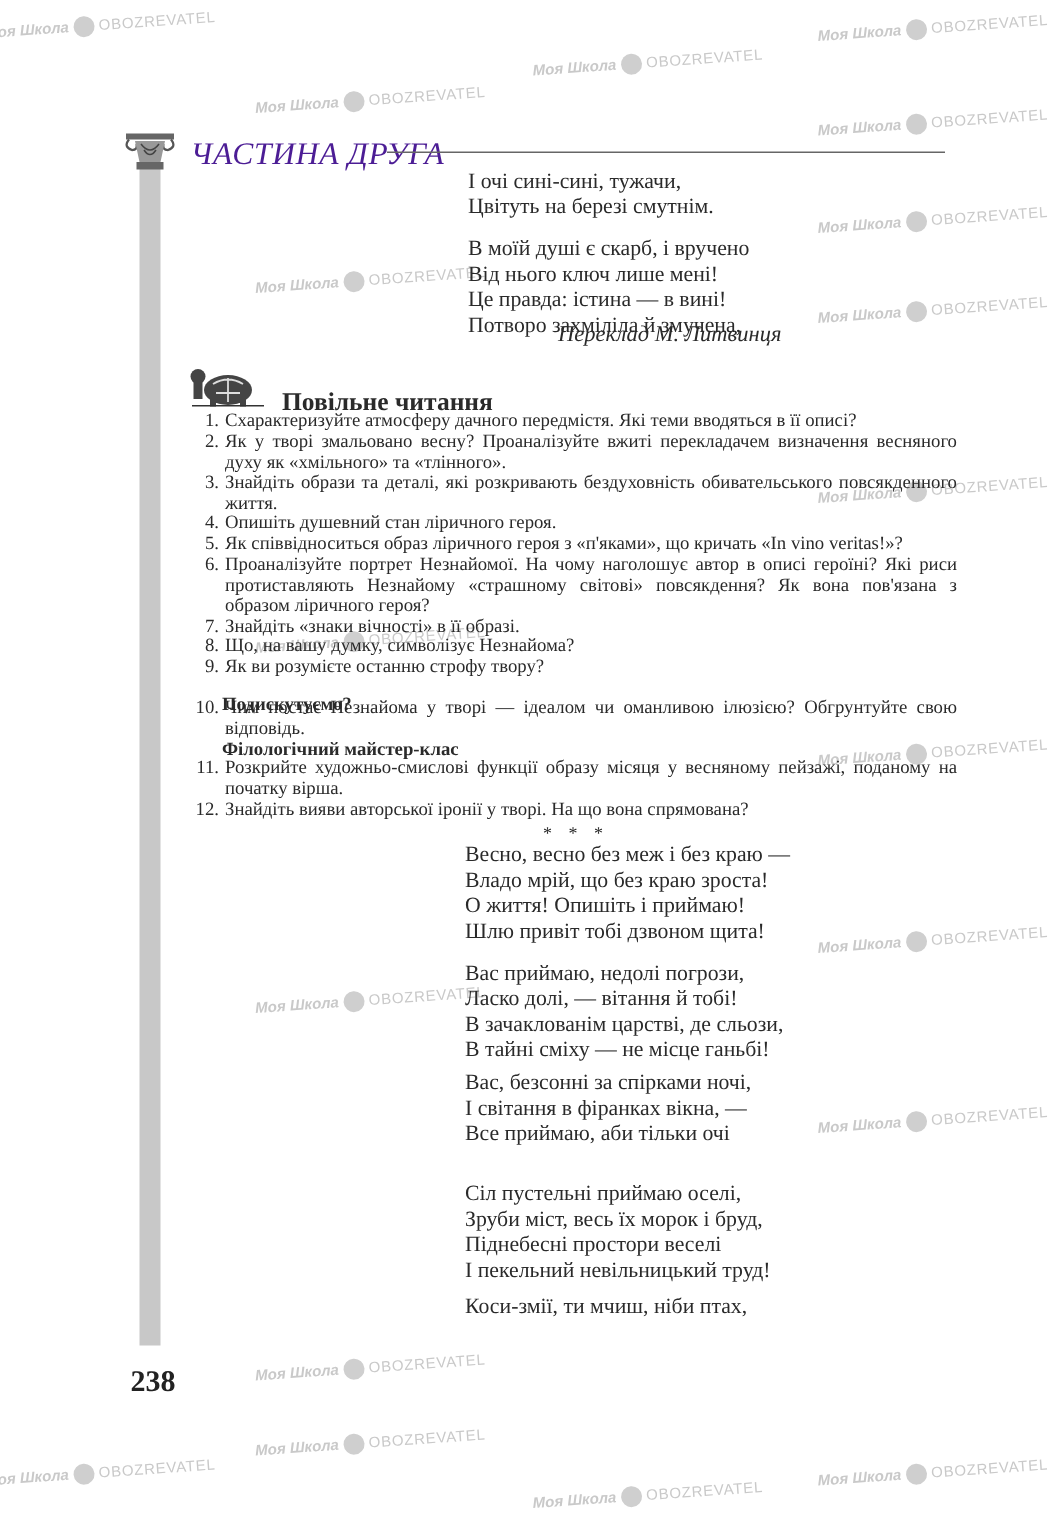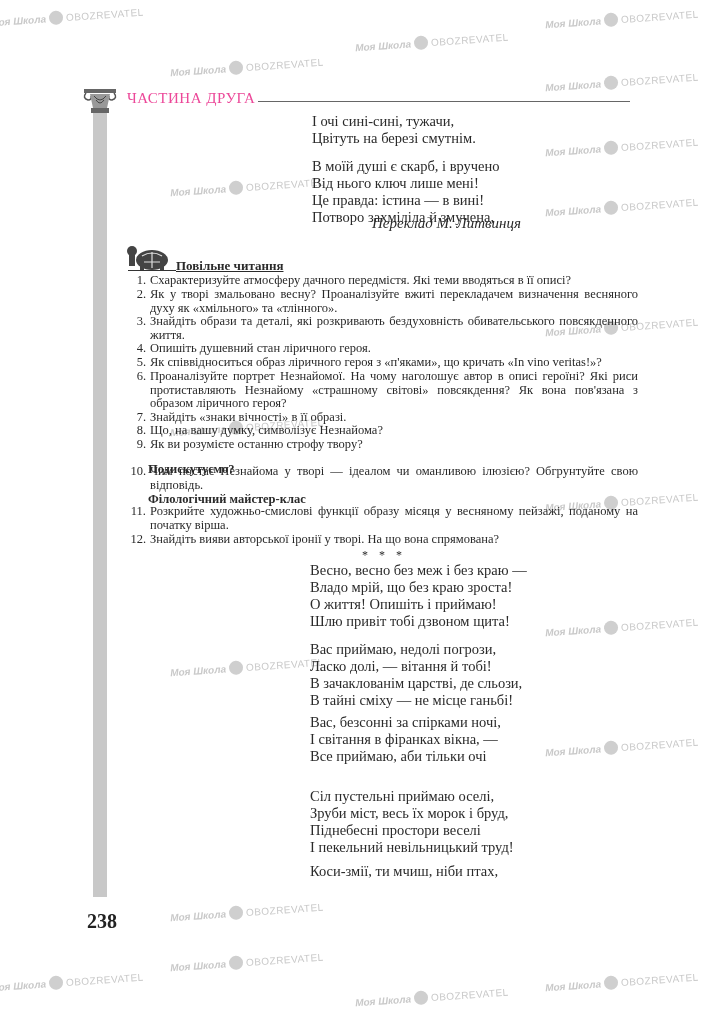--- a/index.html
+++ b/index.html
@@ -5,26 +5,26 @@
     html, body { margin:0; padding:0; }
     body { width:707px; height:1024px; background:#ffffff; position:relative; overflow:hidden;
            font-family:"Liberation Serif","DejaVu Serif",serif; color:#2a2a2a; }
     .wm { position:absolute; font-family:"Liberation Sans",sans-serif; color:#c9c9c9; font-size:10px;
           white-space:nowrap; transform:rotate(-4deg); display:flex; align-items:center; gap:3px; }
     .wm .ms { font-style:italic; font-weight:bold; }
     .wm .circ { width:14px; height:14px; border-radius:50%; background:#cfcfcf; display:inline-block; }
     .wm .oz { letter-spacing:0.5px; }
     .column { position:absolute; left:93px; top:112px; width:14px; height:785px; background:#c8c8c8; }
     .capital { position:absolute; left:82px; top:88px; width:36px; height:26px; }
-    .header { position:absolute; left:127px; top:90px; font-size:15px; color:#ec4899; letter-spacing:0.5px; }
+    .header { position:absolute; left:127px; top:90px; font-style:italic; font-size:21px; color:#4c1d95; letter-spacing:0.5px; }
     .header-line { position:absolute; left:258px; top:101px; width:372px; height:1px; background:#666; }
     .stanza { position:absolute; font-size:14.5px; line-height:17px;margin-left:40px; }
     .translator { position:absolute; left:372px; top:215px; font-style:italic; font-size:15px; }
     .turtle { position:absolute; left:122px; top:242px; width:52px; height:30px; }
-    .section-title { position:absolute; left:176px; top:258px; font-weight:bold; font-size:13px;text-decoration:underline; }
+    .section-title { position:absolute; left:188px; top:258px; font-weight:bold; font-size:17px; }
     .section-line { position:absolute; left:128px; top:270px; width:48px; height:1px; background:#333; }
     .q { position:absolute; font-size:12.5px; line-height:13.7px; width:488px; text-align:justify; }
     .q .num { display:inline-block; width:18px; text-align:right; margin-right:4px; }
     .q.multi { padding-left:22px; text-indent:-22px; }
     .sub { position:absolute; left:148px; font-weight:bold; font-size:12.5px; }
     .stars { position:absolute; left:362px; top:548px; font-size:12px; letter-spacing:4px; }
     .pagenum { position:absolute; left:87px; top:910px; font-weight:bold; font-size:20px; color:#222; }
   </style>
 </head>
 <body>

